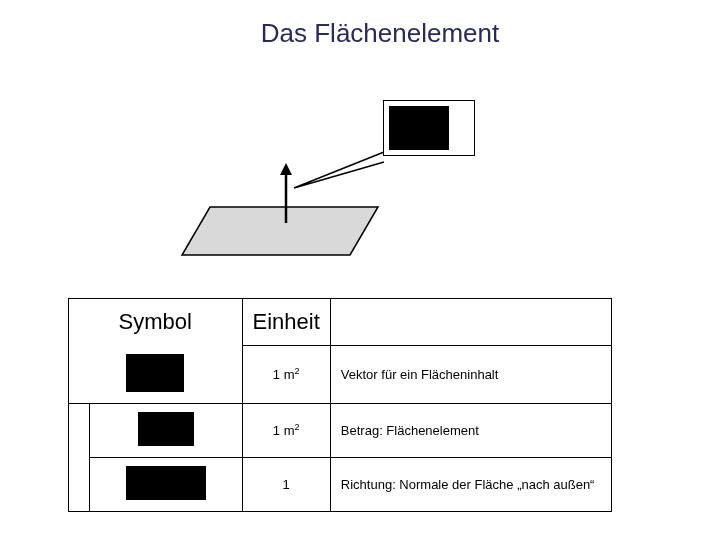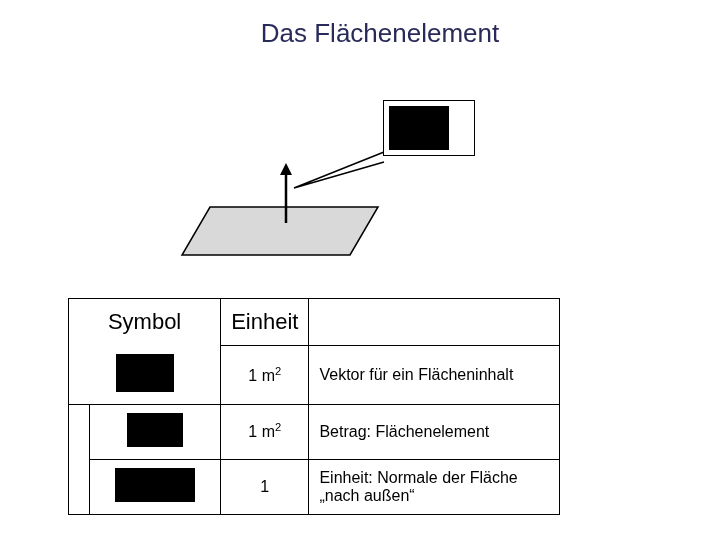--- a/index.html
+++ b/index.html
@@ -53,30 +53,30 @@
   }
   .arrow {
     position: absolute;
     left: 108px;
     top: 83px;
   }
   .table-wrap {
     position: absolute;
     left: 68px;
     top: 298px;
-    width: 492px;
+    width: 544px;
   }
   table {
     border-collapse: collapse;
     width: 100%;
   }
   td {
     border: 1.5px solid #000;
     padding: 8px 10px;
-    font-size: 16px;
+    font-size: 13px;
     color: #000;
     vertical-align: middle;
   }
   td.hdr {
     font-size: 22px;
     text-align: center;
     padding: 10px;
   }
   .col-sym   { width: 170px; }
   .col-unit  { width: 86px; text-align: center; margin-top: 47px; }
@@ -148,17 +148,17 @@
       <td>Betrag:  Flächenelement</td>
     </tr>
     <tr>
       <td class="indent-cell no-top"></td>
       <td style="text-align:center;">
         <span class="sym-block sb3"></span>
       </td>
       <td class="unit-cell">
         <span>1</span><sup></sup>
       </td>
-      <td>Einheit: Normale der Fläche „nach außen“</td>
+      <td>Richtung: Normale der Fläche „nach außen“</td>
     </tr>
   </tbody>
     </table>
 </div>
 
 </body></html>

